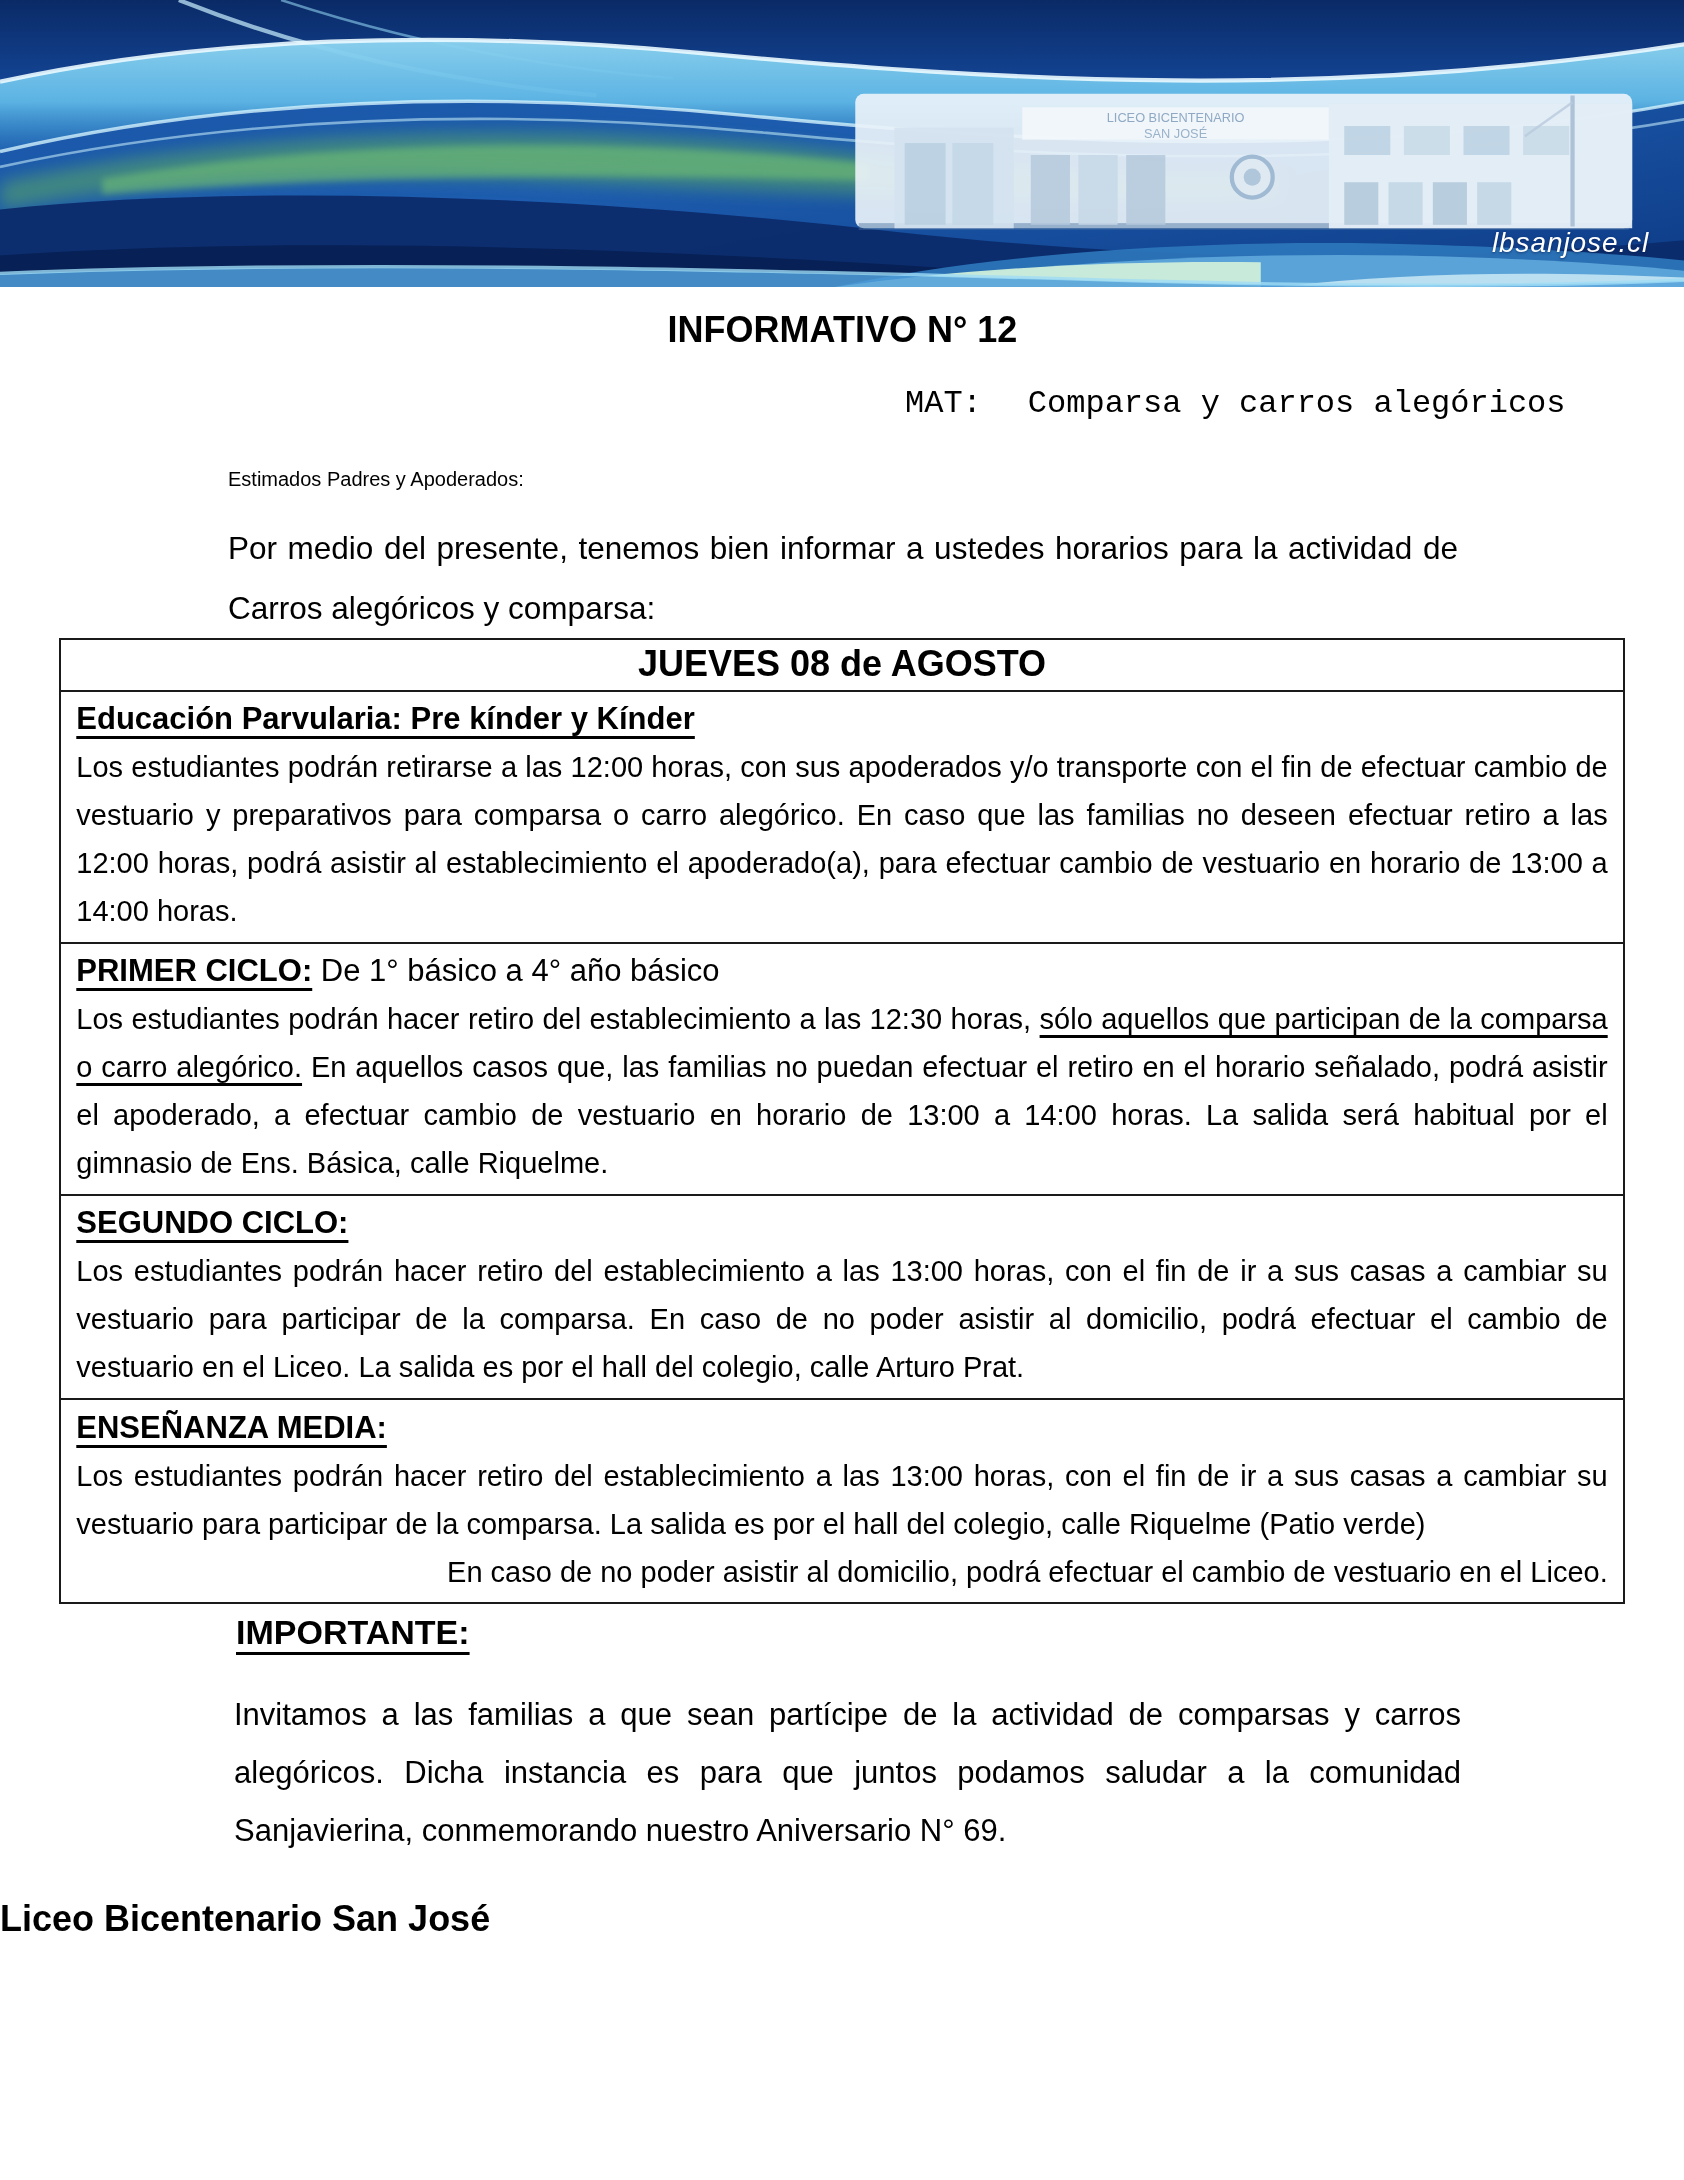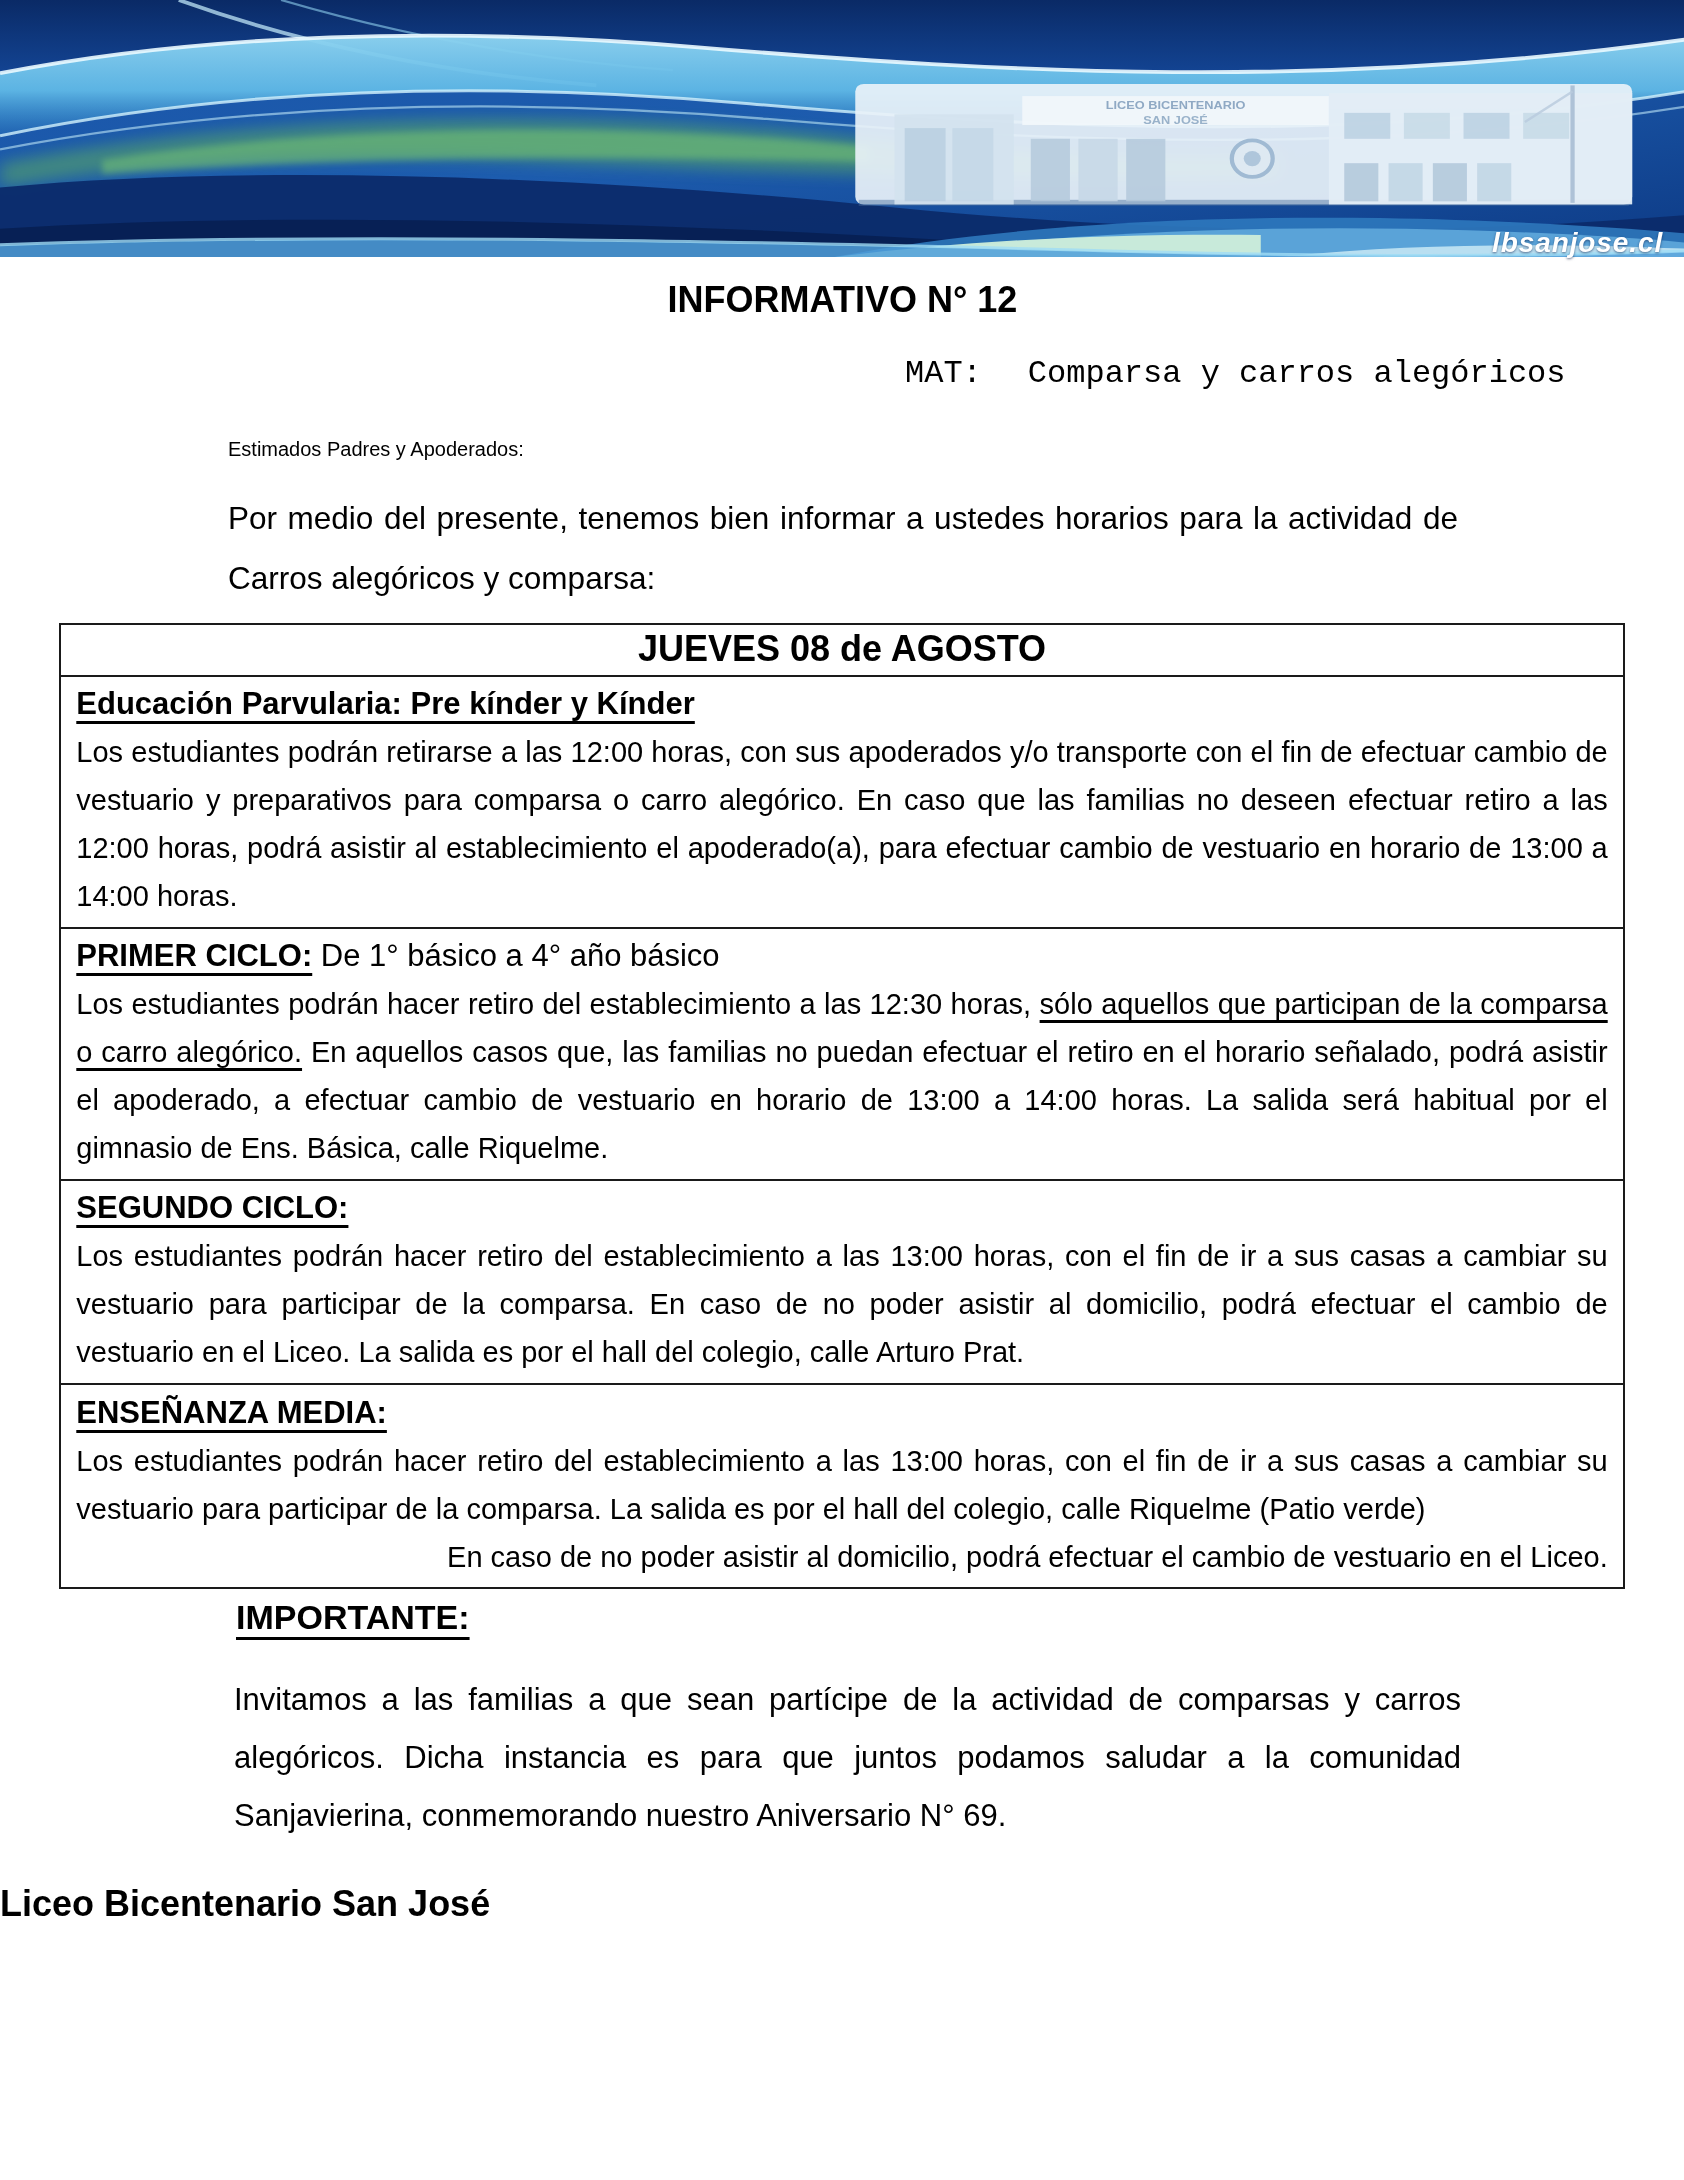--- a/index.html
+++ b/index.html
@@ -6,21 +6,21 @@
   .page{
     position:relative;
     width:1685px;
     height:2181px;
     background:#ffffff;
     color:#000;
     font-family:"Liberation Sans", sans-serif;
     overflow:hidden;
   }
   
-  .banner{position:relative;width:1685px;height:257px;background:#737373;font-weight:bold;}
+  .banner{position:relative;width:1685px;height:287px;background:#737373;}
   .banner svg{display:block;width:100%;height:100%;}
   .site-label{
     position:absolute;top:227px;left:1492px;
     font-size:28px;font-style:italic;color:#ffffff;
     letter-spacing:0.9px;text-shadow:0 0.9px 2.6px rgba(4,24,70,.6);
   }
   
   .doc-title{
     margin:23px 0 0 0;
     text-align:center;
@@ -29,21 +29,21 @@
   .subject{margin:36px 0 12px 905px;font-size:32px;line-height:37px;font-family:Liberation Mono, monospace;}
   .subject .gap{display:inline-block;width:46px;}
   .greeting{margin:39px 0 0 228px;font-size:20px;line-height:37px;}
   .intro{
     margin:20.4px 0 0 228px;width:1230px;
     font-size:31.5px;line-height:60px;text-align:justify;
   }
   
   table.schedule{
     border-collapse:collapse;
-    margin:15px 0 0 59px;
+    margin:0 0 0 59px;
     width:1566px;table-layout:fixed;
   }
   table.schedule td{
     border:2.6px solid #1a1a1a;
     padding:3.4px 15.3px 6.8px 15.3px;
     vertical-align:top;
   }
   td.thead{
     text-align:center;font-weight:bold;
     font-size:36px;line-height:39px;

